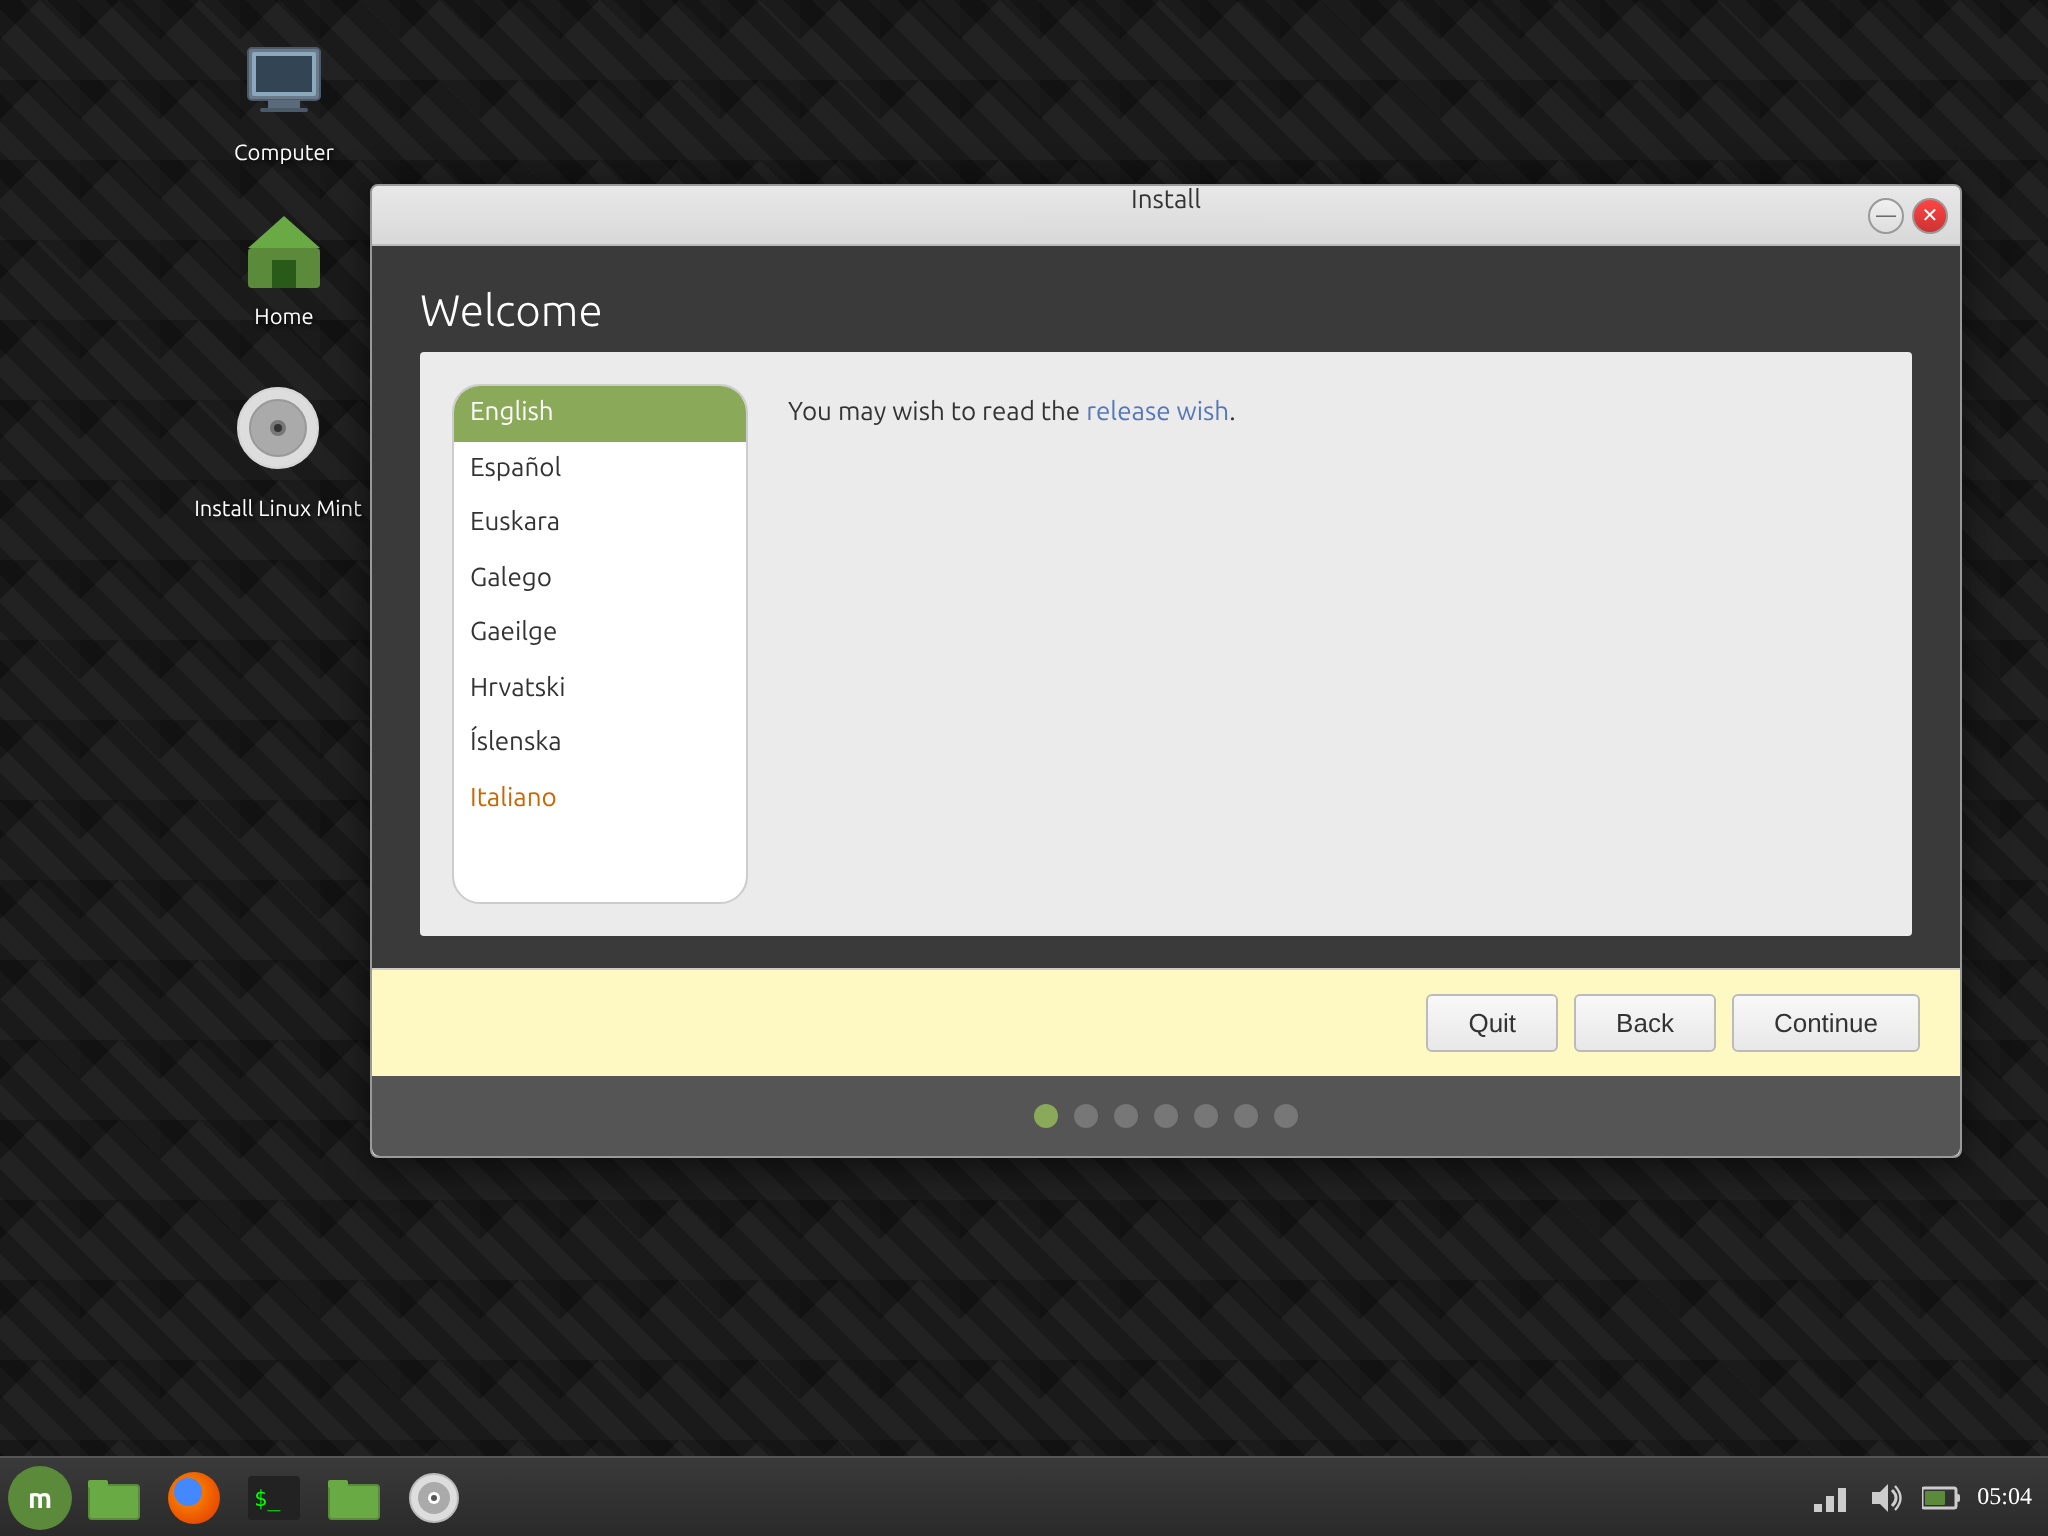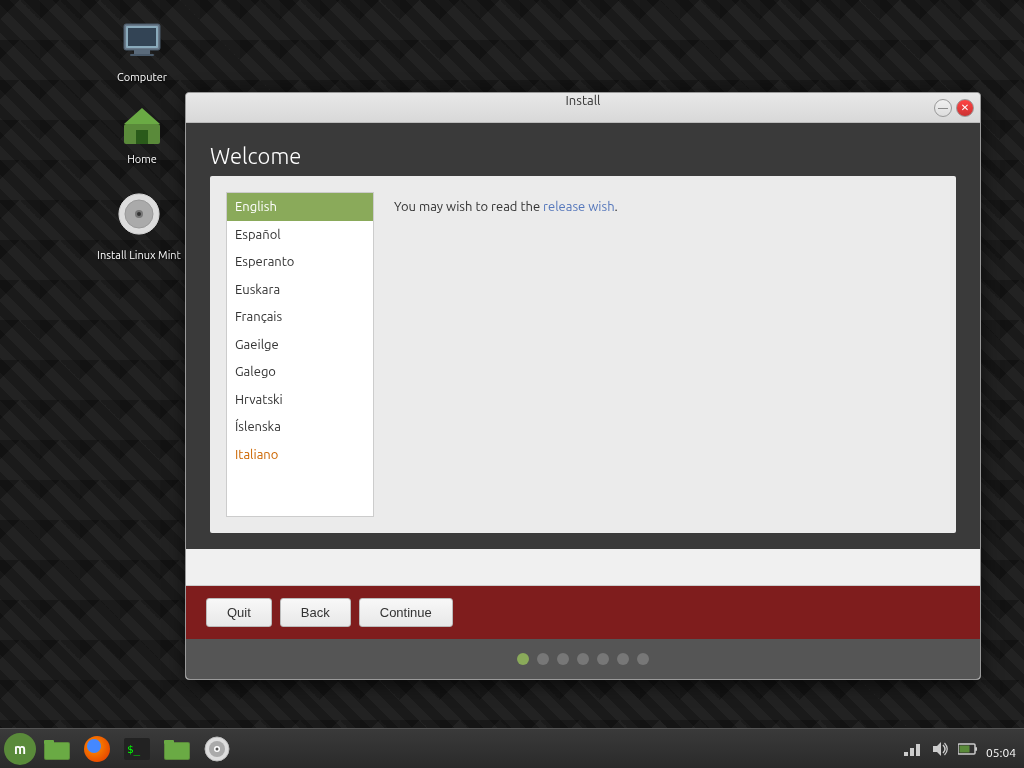--- a/index.html
+++ b/index.html
@@ -101,25 +101,26 @@
       display: flex;
       align-items: center;
       justify-content: center;
       border-radius: 3px;
       cursor: pointer;
     }
 
     .taskbar-right {
       margin-left: auto;
       display: flex;
-      align-items: flex-end;
+      align-items: center;
       gap: 8px;
       padding-right: 8px;
       color: white;
       font-size: 12px;
+      font-family: Liberation Serif, serif;
     }
 
     .taskbar-icon {
       width: 20px;
       height: 20px;
       display: flex;
       align-items: center;
       justify-content: center;
       cursor: pointer;
     }
@@ -214,23 +215,23 @@
 
     
     .lang-list-container {
       width: 148px;
       flex-shrink: 0;
     }
 
     .lang-list {
       border: 1px solid #ccc;
       background: white;
-      height: 325px;
+      height: 260px;
       overflow-y: auto;
-      border-radius: 0;
+      border-radius: 14px;
     }
 
     .lang-item {
       padding: 4px 8px;
       cursor: pointer;
       font-size: 13px;
       color: #333;
       line-height: 1.5;
     }
 
@@ -252,26 +253,26 @@
       line-height: 1.6;
     }
 
     .release-notes-link {
       color: #5577bb;
       text-decoration: none;
     }
 
     
     .window-footer {
-      background: #7f1d1d;
+      background: #fef9c3;
       padding: 12px 20px;
       display: flex;
+      justify-content: flex-end;
       gap: 8px;
       border-top: 1px solid #ccc;
-      margin-top: 36px;
     }
 
     .btn {
       padding: 6px 20px;
       border-radius: 3px;
       border: 1px solid #bbb;
       background: linear-gradient(to bottom, #f8f8f8, #e8e8e8);
       color: #333;
       font-size: 13px;
       cursor: pointer;
@@ -417,25 +418,23 @@
 
     <div class="window-content">
       <div class="welcome-title">Welcome</div>
 
       <div class="window-body">
 
         <div class="lang-list-container">
           <div class="lang-list" id="lang-list">
           <div class="lang-item selected">English</div>
               <div class="lang-item">Español</div>
-              <div class="lang-item">Esperanto</div>
               <div class="lang-item">Euskara</div>
-              <div class="lang-item">Français</div>
+              <div class="lang-item">Galego</div>
               <div class="lang-item">Gaeilge</div>
-              <div class="lang-item">Galego</div>
               <div class="lang-item">Hrvatski</div>
               <div class="lang-item">Íslenska</div>
               <div class="lang-item highlighted">Italiano</div>
             </div>
         </div>
 
         <div class="welcome-text">
           <span>You may wish to read the </span><a class="release-notes-link" href="#">release wish</a><span>.</span>
         </div>
 

